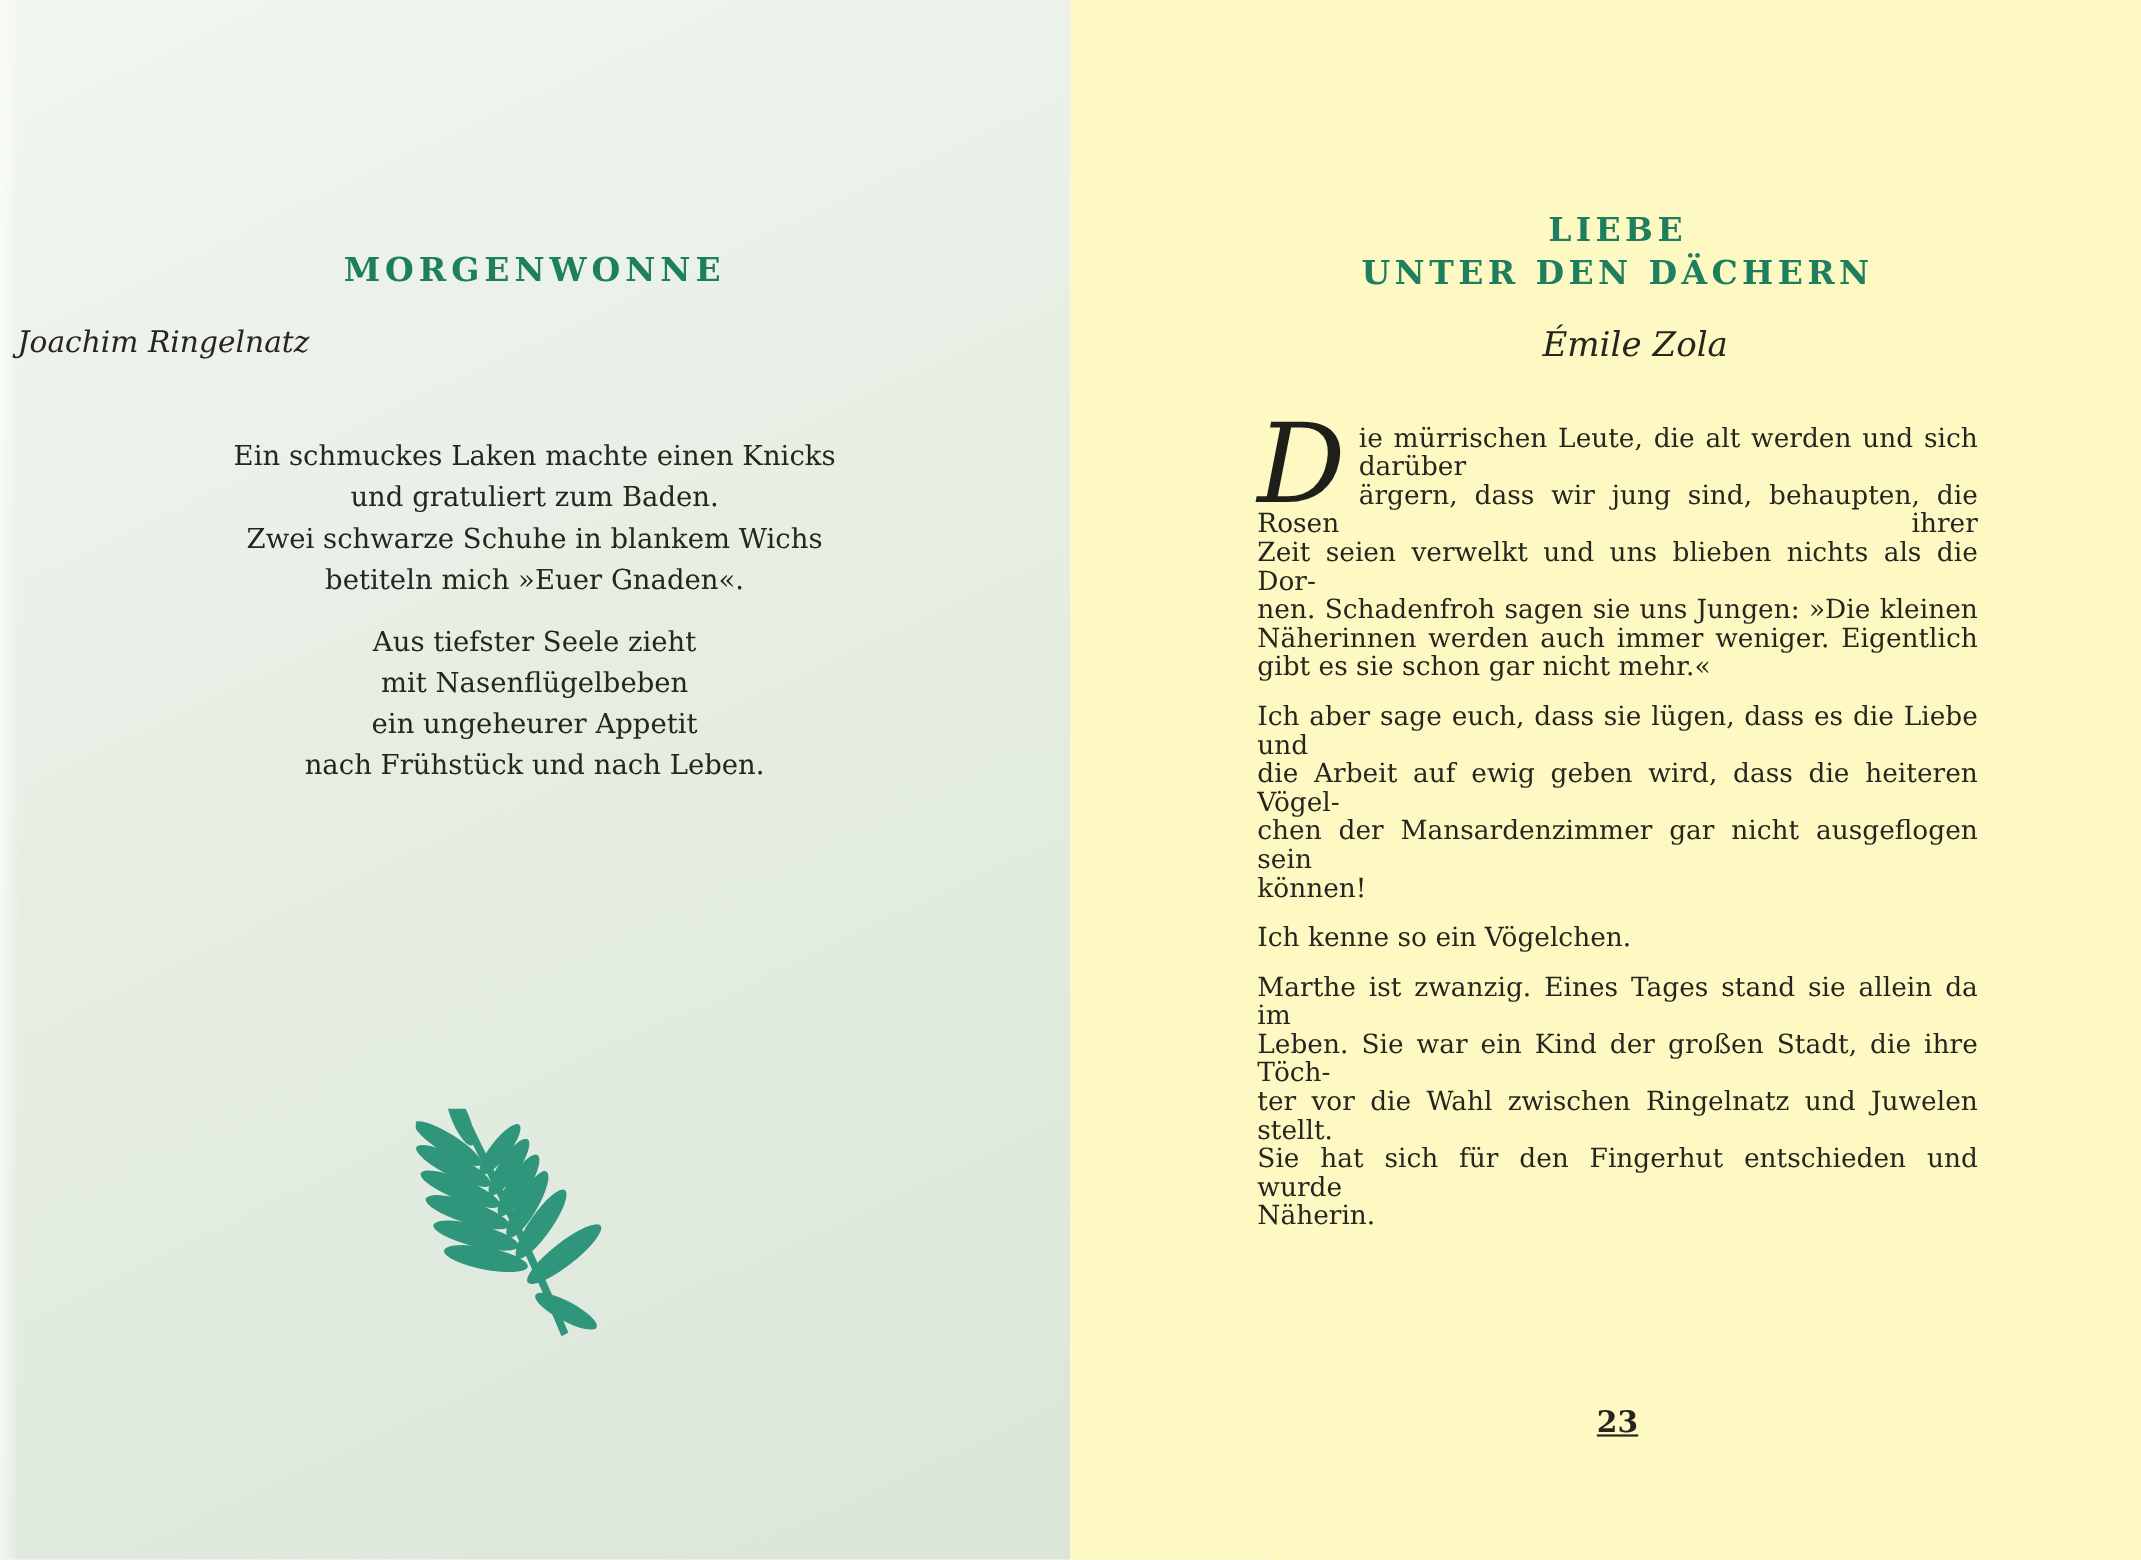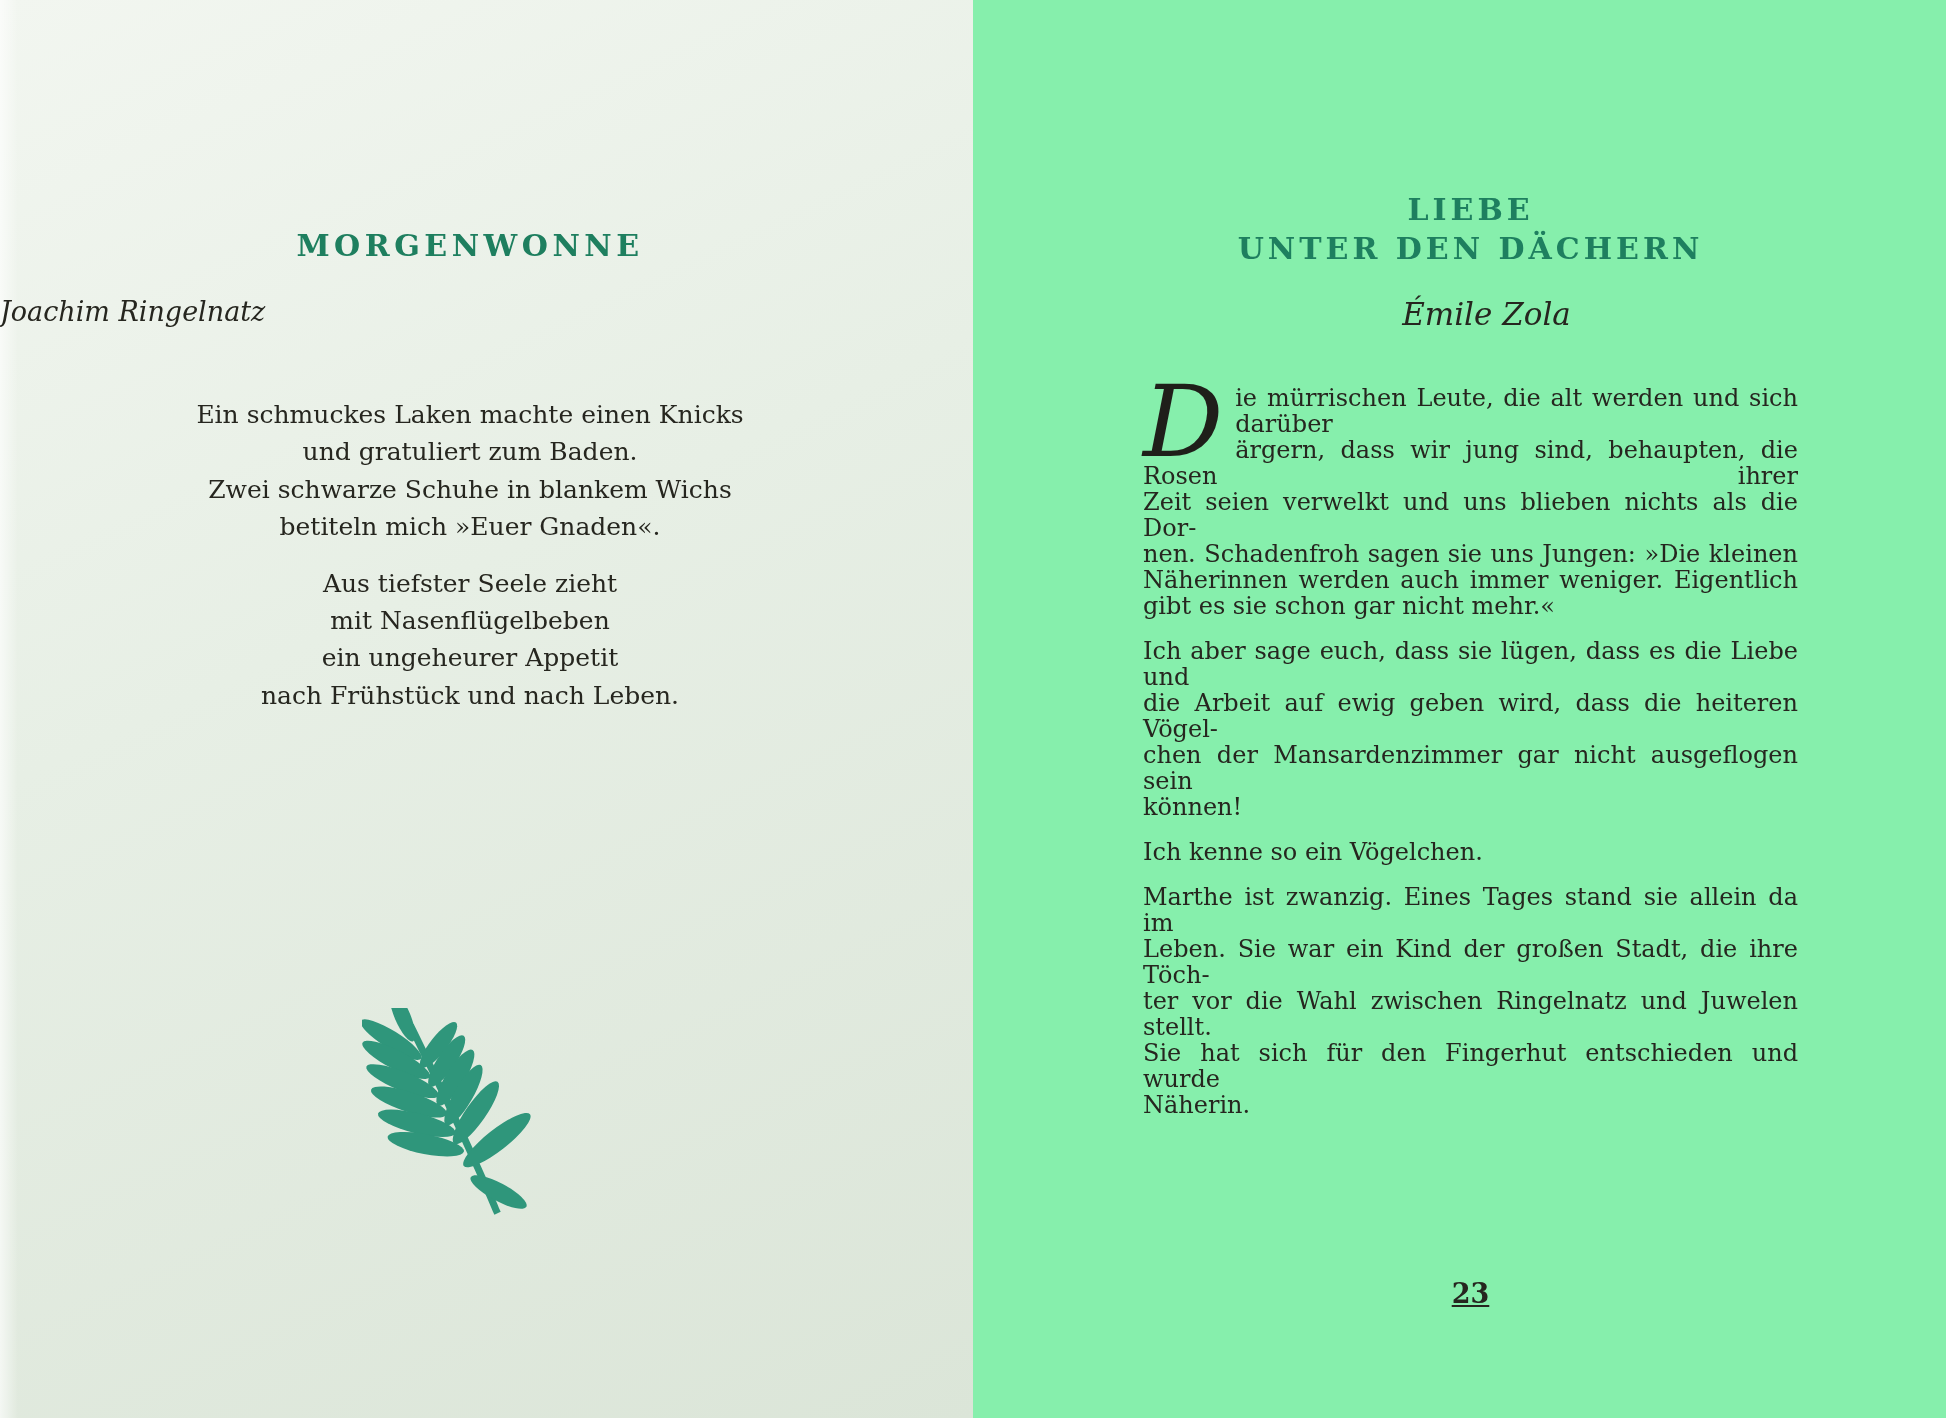--- a/index.html
+++ b/index.html
@@ -10,36 +10,36 @@
   }
   
   .page-left {
     position:absolute; left:0; top:0; width:973px; height:1418px;
     background:linear-gradient(155deg,#f2f6f0 0%, #e7efe5 42%, #dbe5d8 100%);
   }
   .page-left::before{
     content:""; position:absolute; left:0; top:0; width:18px; height:100%;
     background:linear-gradient(to right, rgba(255,255,255,.65), rgba(255,255,255,0));
   }
-  .left-inner { position:absolute; left:0; top:0; width:940px; height:1248px; }
+  .left-inner { position:absolute; left:16px; top:0; width:940px; height:1248px; }
   .poem-title {
     position:absolute; top:228px; left:0; width:100%;
     text-align:center; font-weight:bold; font-size:30px; letter-spacing:4.5px;
     color:var(--accent,#1e7f5f);
   }
   .poem-author {
     position:absolute; top:296px; left:0; width:100%;
     text-align:left; font-style:italic; font-size:27px;
   }
   .poem { position:absolute; top:396px; left:0; width:100%; }
   .stanza { margin-bottom:19px; }
   .poem-line { text-align:center; font-size:25px; line-height:37.4px; }
   .leaf-wrap { position:absolute; left:362px; top:1008px; width:185px; height:210px; }
   
-  .page-right { position:absolute; left:973px; top:0; width:973px; height:1418px; background:#86efac; }
+  .page-right { position:absolute; left:973px; top:0; width:973px; height:1418px; background:#fef9c3; }
   .right-inner { position:absolute; left:170px; top:0; width:655px; height:1418px; }
   .chapter-title {
     position:absolute; top:190px; left:0; width:100%;
     text-align:center; font-weight:bold; font-size:30px; letter-spacing:4px;
     line-height:39px; color:var(--accent,#1e7f5f);
   }
   .chapter-author {
     position:absolute; top:296px; left:16px; width:100%;
     text-align:center; font-style:italic; font-size:31px;
   }

